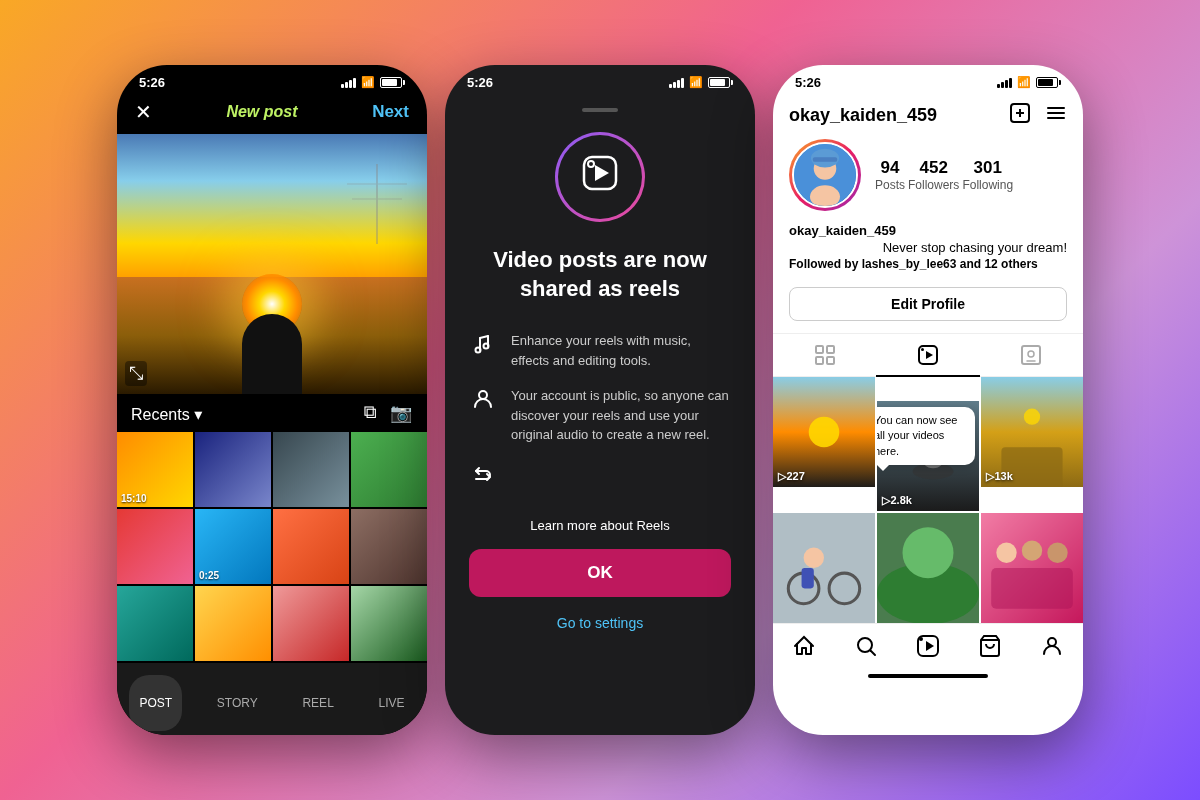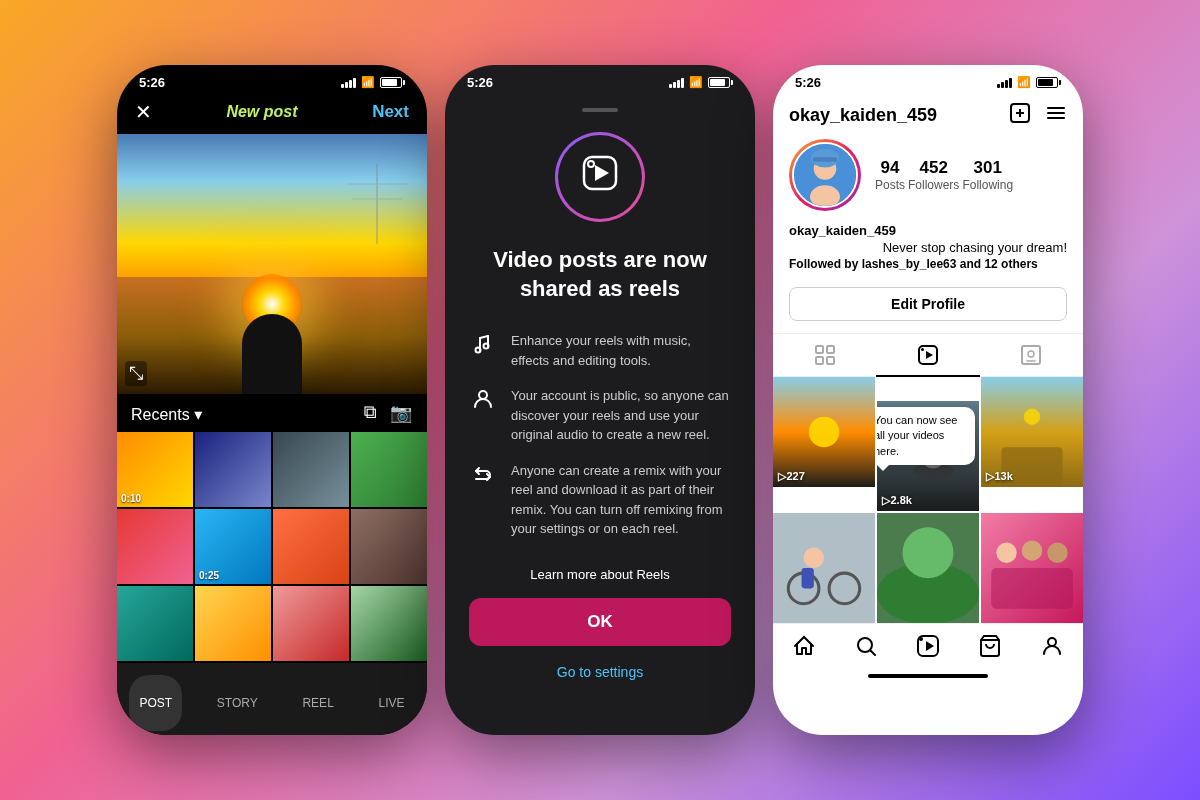--- a/index.html
+++ b/index.html
@@ -466,21 +466,21 @@
       <span> ▾</span>
     </div>
     <div class="gallery-icons">
       <span>⧉</span>
       <span>📷</span>
     </div>
   </div>
 
   <div class="gallery-grid">
     <div class="gallery-thumb g1">
-        <span class="duration">0:10</span>
+        <span class="duration">15:10</span>
       </div>
     <div class="gallery-thumb g2"></div>
     <div class="gallery-thumb g3"></div>
     <div class="gallery-thumb g4"></div>
     <div class="gallery-thumb g5"></div>
     <div class="gallery-thumb g6">
         <span class="duration">0:25</span>
       </div>
     <div class="gallery-thumb g7"></div>
     <div class="gallery-thumb g8"></div>
@@ -558,21 +558,20 @@
         <span class="feature-text">Your account is public, so anyone can discover your reels and use your original audio to create a new reel.</span>
       </div>
       <div class="feature-item">
         <div class="feature-icon">
           <svg width="22" height="22" viewBox="0 0 22 22" fill="none">
             <path d="M4 8h10a4 4 0 0 1 0 8H4" stroke="white" stroke-width="2" stroke-linecap="round"></path>
             <path d="M4 8l3-3M4 8l3 3" stroke="white" stroke-width="2" stroke-linecap="round" stroke-linejoin="round"></path>
             <path d="M18 14l-3-3M18 14l-3 3" stroke="white" stroke-width="2" stroke-linecap="round" stroke-linejoin="round"></path>
           </svg>
         </div>
-        <span class="feature-text">Anyone can create a remix with your reel and download it as part of their remix. You can turn off remixing from your settings or on each reel.</span>
       </div>
     </div>
 
     <div class="learn-more">Learn more about Reels</div>
     <div class="ok-button">OK</div>
     <div class="go-settings">Go to settings</div>
   </div>
 </div>
 
 <div class="phone phone-light">

